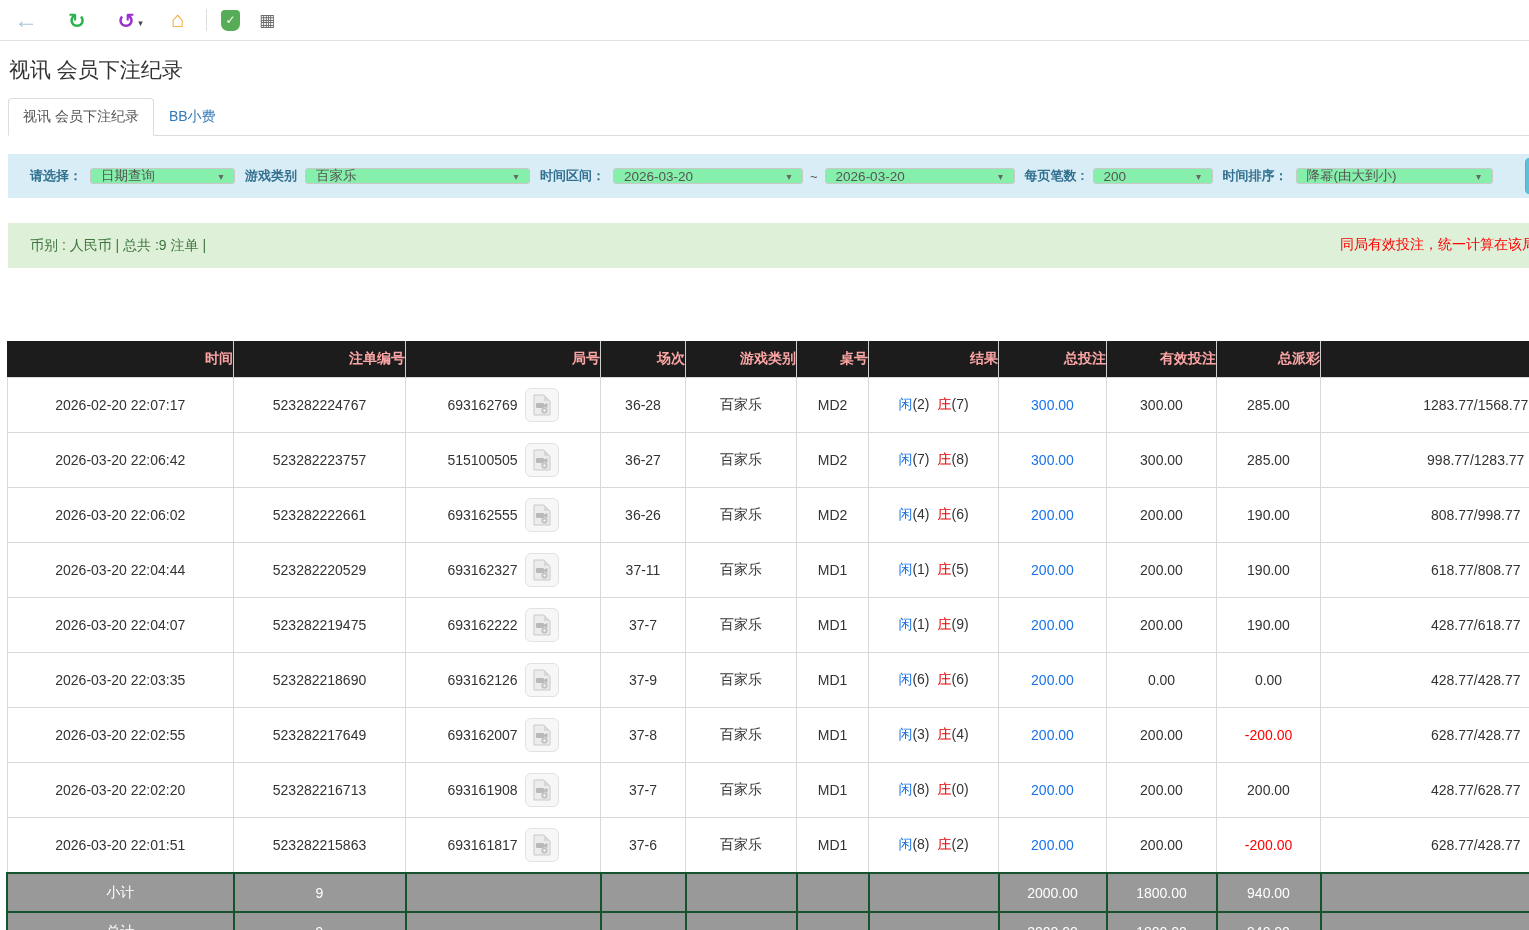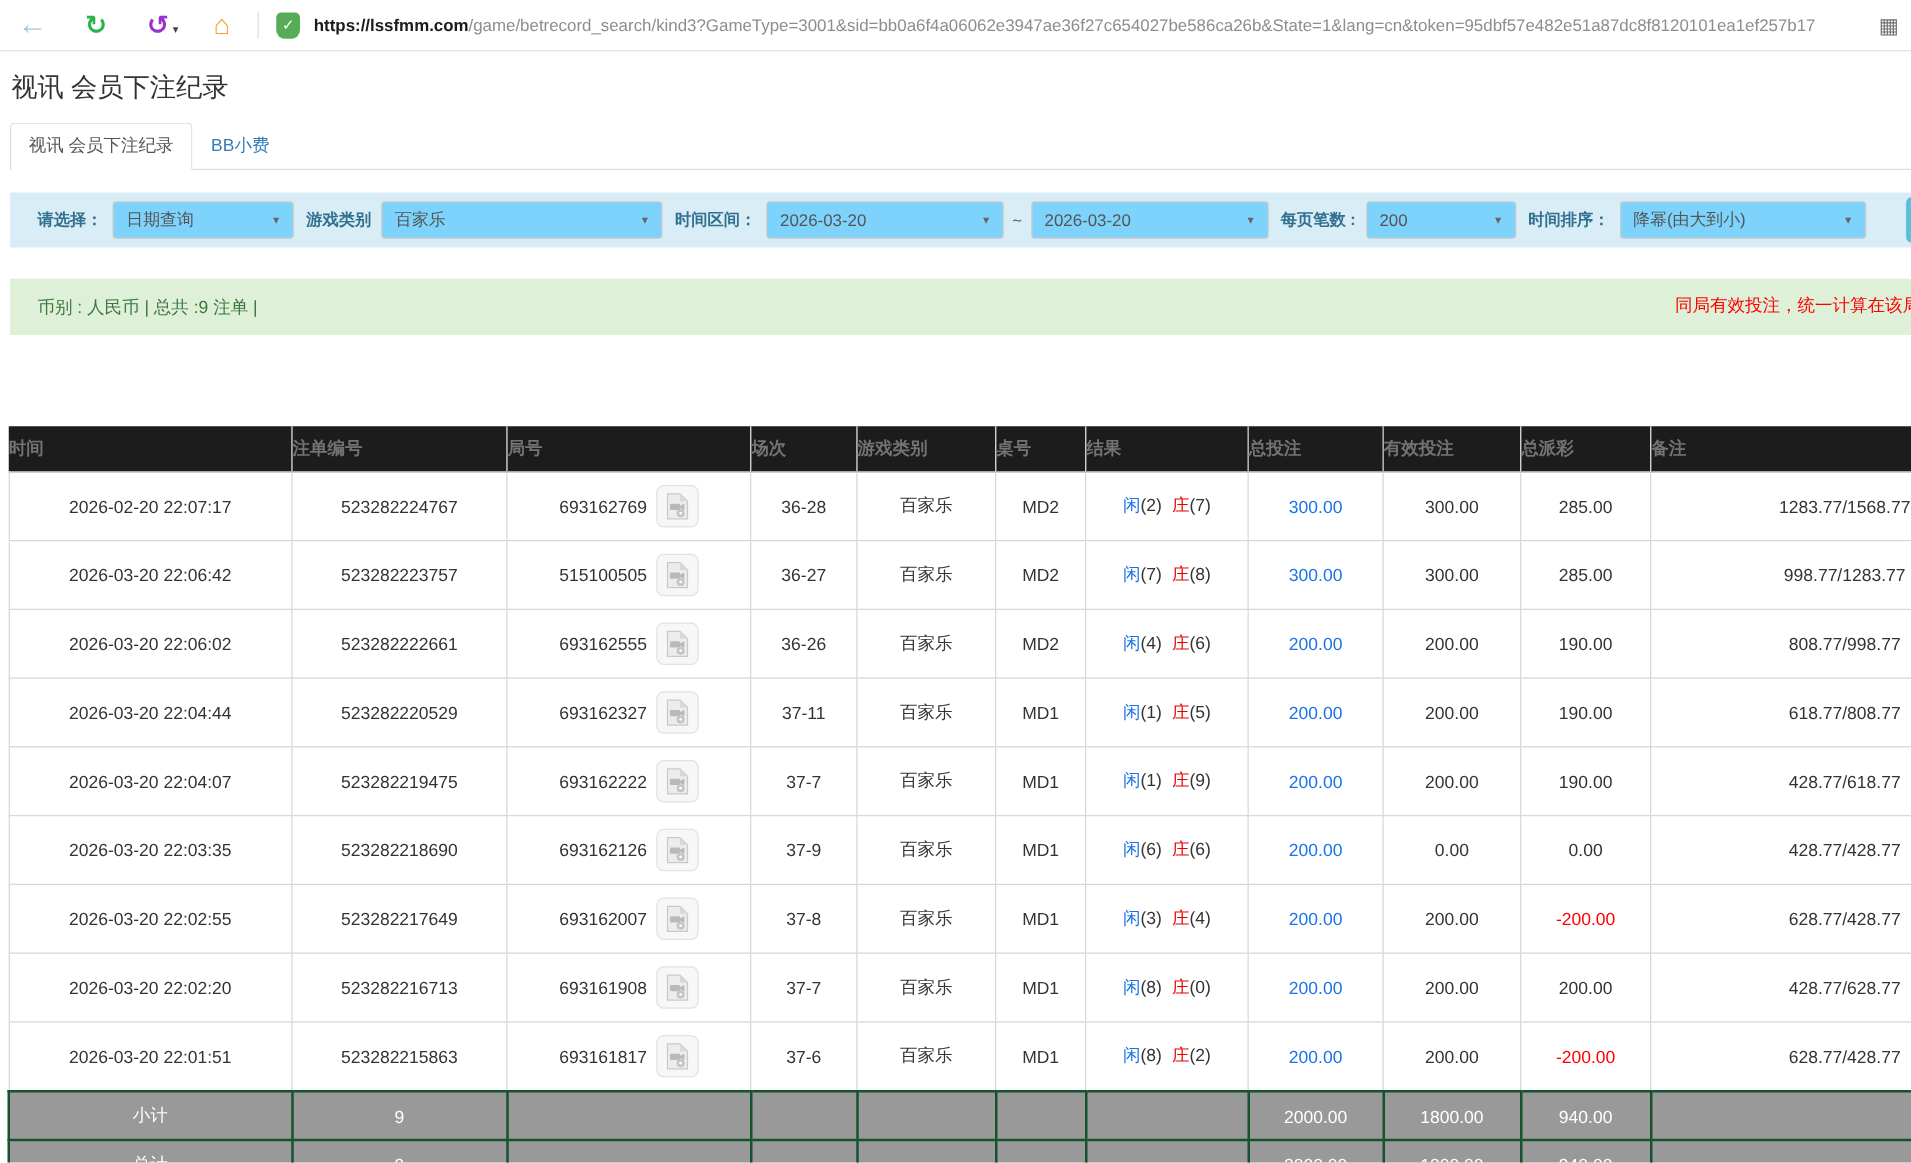--- a/index.html
+++ b/index.html
@@ -30,43 +30,43 @@
   .tabs{display:flex;border-bottom:1px solid #ddd;margin:14px 0 0 8px;width:1612px;}
   .tab{font-size:14px;padding:9px 14px;margin-bottom:-1px;cursor:pointer;white-space:nowrap;}
   .tab.active{background:#fff;border:1px solid #ddd;border-bottom:1px solid #fff;
     border-radius:4px 4px 0 0;color:#555;cursor:default;}
   .tab.inactive{color:var(--tab-link-blue);border:1px solid transparent;}
   
   .filter-bar{position:relative;margin:18px 0 0 8px;width:1612px;height:44px;
     background:var(--filter-bar-bg);display:flex;align-items:center;font-size:13px;
     box-sizing:border-box;padding-left:12px;}
   .f-label{font-weight:700;color:var(--filter-label);margin:0 8px 0 10px;white-space:nowrap;}
-  .dd{background:#7dd3fc;border:1px solid #c9c9c9;border-radius:3px;height:30px;
+  .dd{background:#86efac;border:1px solid #c9c9c9;border-radius:3px;height:16px;
     display:flex;align-items:center;box-sizing:border-box;cursor:pointer;flex:0 0 auto;}
   .dd-text{flex:1;padding-left:10px;color:#555;font-size:13.5px;white-space:nowrap;overflow:hidden;}
   .dd-arrow{width:26px;text-align:center;color:#666;font-size:10px;}
   .w145{width:145px}.w225{width:225px}.w190{width:190px}.w120{width:120px}.w197{width:197px}
   .tilde{color:#555;margin:0 7px;}
   .search-btn{position:absolute;left:1517px;top:4px;width:72px;height:36px;
     background:var(--search-button-blue);border:1px solid #46b8da;border-radius:4px;cursor:pointer;}
   
   .summary-bar{position:relative;margin:25px 0 0 8px;width:1612px;height:45px;
     background:var(--summary-bg);display:flex;align-items:center;font-size:14px;
     color:var(--summary-text);box-sizing:border-box;padding-left:22px;}
   .notice{position:absolute;left:1332px;top:13px;color:var(--notice-red);
     white-space:nowrap;font-size:14px;}
   
   .table{display:table;table-layout:fixed;border-collapse:collapse;width:1614px;
     margin:73px 0 0 6px;font-size:14px;color:#333;}
   .thead{display:table-header-group;}
   .tbody{display:table-row-group;}
   .tfoot{display:table-footer-group;}
   .tr{display:table-row;}
-  .th{display:table-cell;background:var(--table-header-bg);color:#737373;font-weight:700;
-    height:36px;vertical-align:middle;text-align:left;border-right:1px solid #cfcfcf;}
+  .th{display:table-cell;background:var(--table-header-bg);color:#fca5a5;font-weight:700;
+    height:36px;vertical-align:middle;text-align:right;border-right:1px solid #cfcfcf;}
   .th.c-remark{border-right:none;}
   .c-time{width:226px}.c-betid{width:171px}.c-round{width:194px}.c-session{width:84px}
   .c-game{width:110px}.c-tableno{width:71px}.c-result{width:129px}.c-totalbet{width:107px}
   .c-validbet{width:109px}.c-payout{width:103px}.c-remark{width:310px}
   .td{display:table-cell;height:54px;vertical-align:middle;text-align:center;
     border:1px solid #d8d8d8;background:#fff;}
   .td.neg{color:var(--negative-red);}
   .round-wrap{display:inline-flex;align-items:center;}
   .video-btn{width:34px;height:34px;background:#f7f7f7;border:1px solid #e2e2e2;border-radius:6px;
     display:inline-flex;align-items:center;justify-content:center;cursor:pointer;margin-left:7px;padding:0;}
@@ -83,23 +83,20 @@
 <div class="chrome">
   <span class="nav-ico ico-back">←</span>
   <span class="nav-ico ico-refresh">↻</span>
   <span class="nav-ico ico-undo">↺</span>
   <span class="undo-caret">▾</span>
   <span class="nav-ico ico-home">⌂</span>
   <span class="chrome-divider"></span>
   <span class="shield">
     <span class="shield-check">✓</span>
   </span>
-  <div class="url">
-    <span class="url-host">https://lssfmm.com</span><span class="url-path">/game/betrecord_search/kind3?GameType=3001&amp;sid=bb0a6f4a06062e3947ae36f27c654027be586ca26b&amp;State=1&amp;lang=cn&amp;token=95dbf57e482e51a87dc8f8120101ea1ef257b17</span>
-  </div>
   <span class="nav-ico ico-qr">▦</span>
 </div>
 
 <div class="content">
 
   <div class="page-title">视讯 会员下注纪录</div>
 
   <div class="tabs">
     <div class="tab active">视讯 会员下注纪录</div>
     <div class="tab inactive">BB小费</div>

